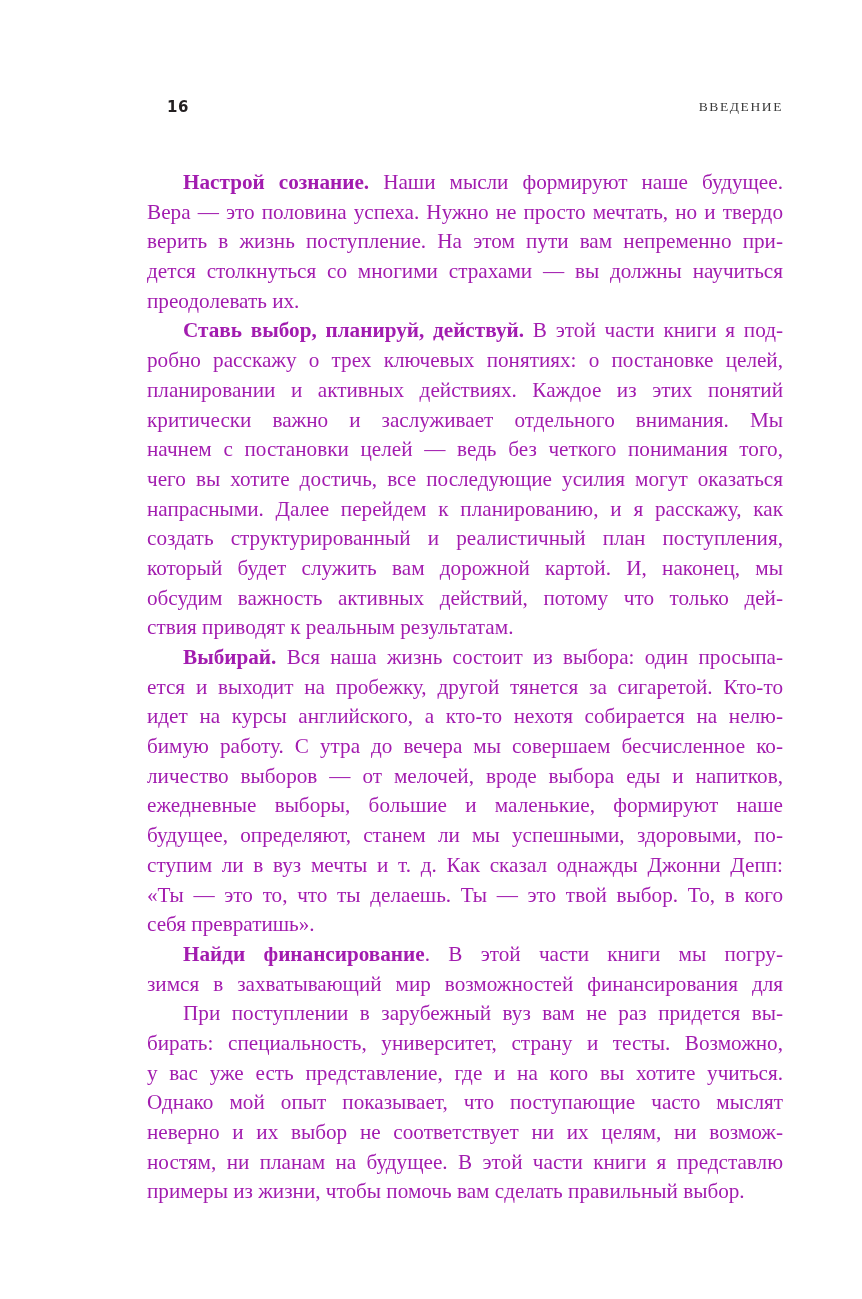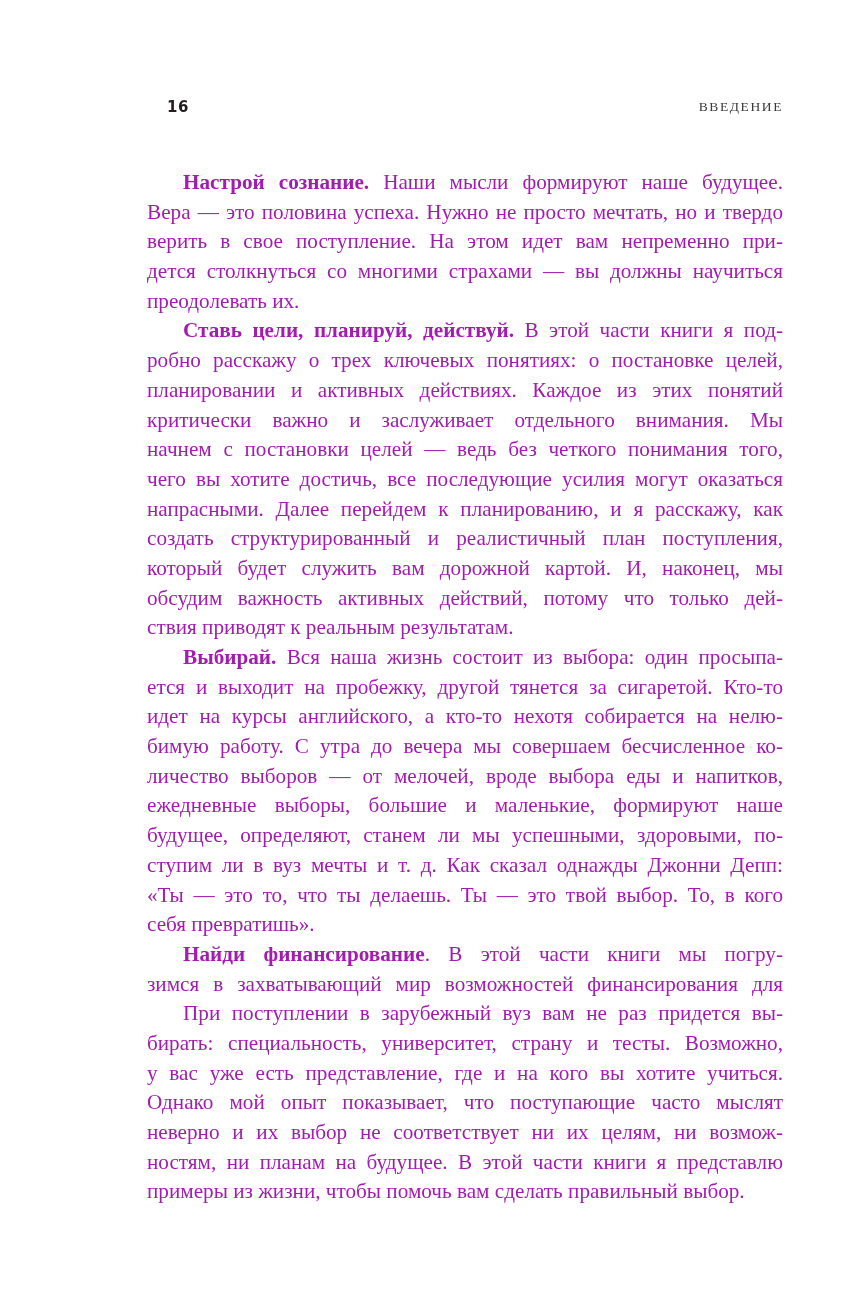--- a/index.html
+++ b/index.html
@@ -19,27 +19,27 @@
 <div class="running-head">
   <span class="page-num">16</span>
   <span class="section-title">ВВЕДЕНИЕ</span>
 </div>
 
 <div class="body-text">
 
   <div>
     <span class="line indent"><span class="lead">Настрой сознание.</span><span> Наши мысли формируют наше будущее.</span></span>
     <span class="line">Вера — это половина успеха. Нужно не просто мечтать, но и твердо</span>
-    <span class="line">верить в свое поступление. На этом идет вам непременно при-</span>
+    <span class="line">верить в жизнь поступление. На этом пути вам непременно при-</span>
     <span class="line">дется столкнуться со многими страхами — вы должны научиться</span>
     <span class="line last">преодолевать их.</span>
   </div>
 
   <div>
-    <span class="line indent"><span class="lead">Ставь цели, планируй, действуй.</span><span> В этой части книги я под-</span></span>
+    <span class="line indent"><span class="lead">Ставь выбор, планируй, действуй.</span><span> В этой части книги я под-</span></span>
     <span class="line">робно расскажу о трех ключевых понятиях: о постановке целей,</span>
     <span class="line">планировании и активных действиях. Каждое из этих понятий</span>
     <span class="line">критически важно и заслуживает отдельного внимания. Мы</span>
     <span class="line">начнем с постановки целей — ведь без четкого понимания того,</span>
     <span class="line">чего вы хотите достичь, все последующие усилия могут оказаться</span>
     <span class="line">напрасными. Далее перейдем к планированию, и я расскажу, как</span>
     <span class="line">создать структурированный и реалистичный план поступления,</span>
     <span class="line">который будет служить вам дорожной картой. И, наконец, мы</span>
     <span class="line">обсудим важность активных действий, потому что только дей-</span>
     <span class="line last">ствия приводят к реальным результатам.</span>

